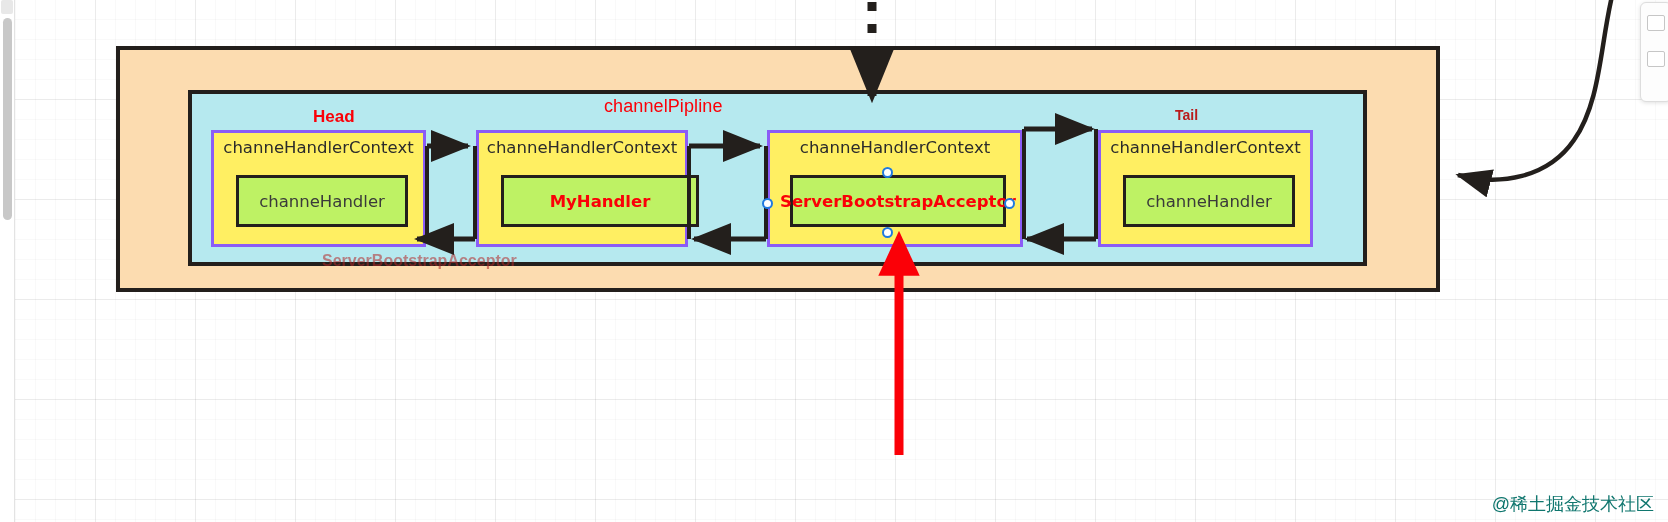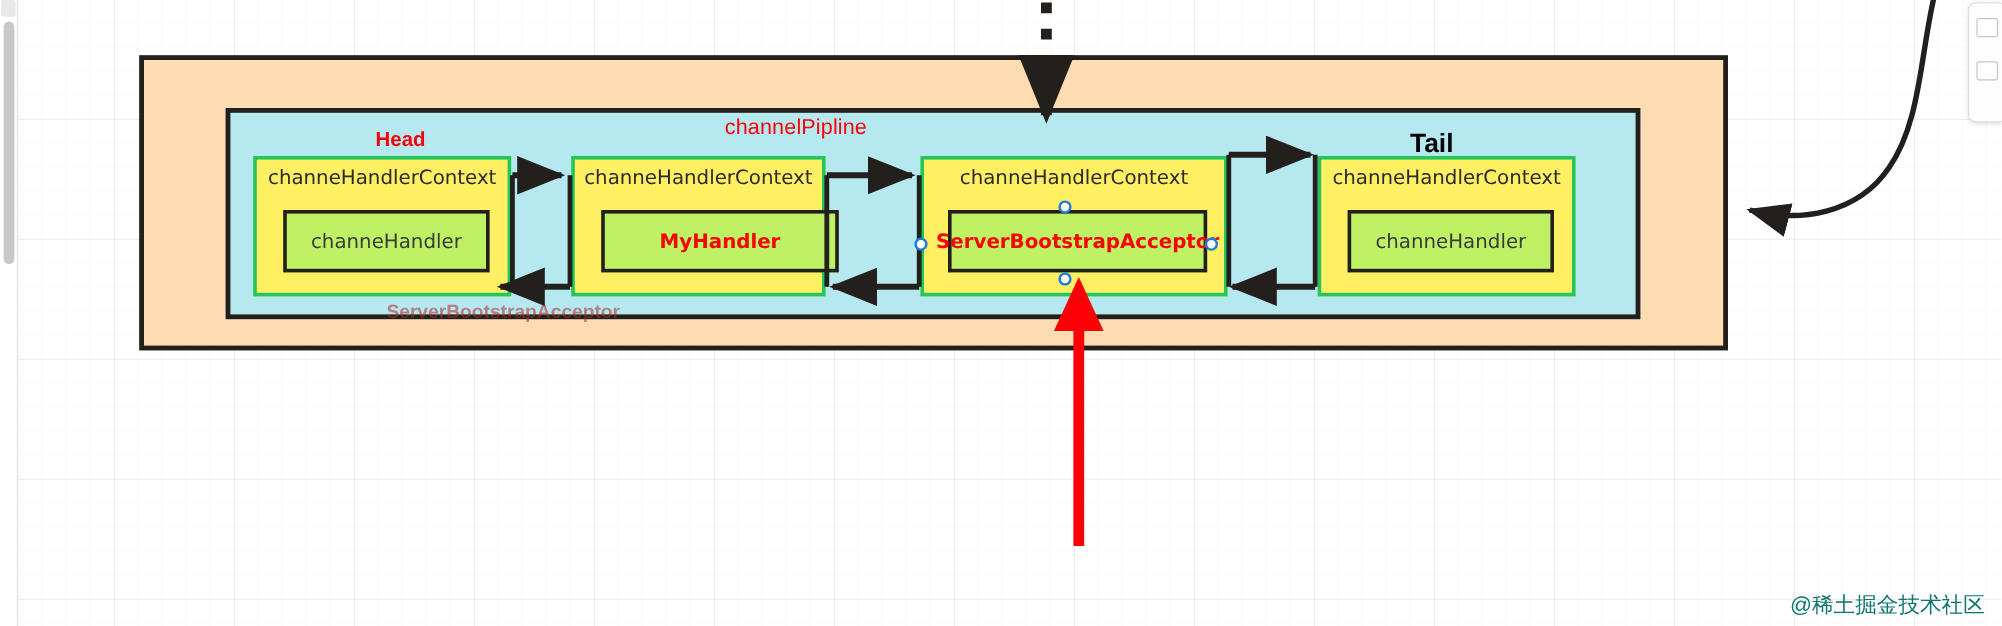--- a/index.html
+++ b/index.html
@@ -70,33 +70,33 @@
     position:absolute;top:96px;left:604px;
     color:#fb0007;font-weight:normal;font-size:18px;
     letter-spacing:.1px;white-space:nowrap;text-align:right;
   }
   .head-label{
     position:absolute;top:107px;left:272px;
     color:#fb0007;font-weight:bold;font-size:17px;white-space:nowrap;margin-left:41px;
   }
   .tail-label{
     position:absolute;top:107px;left:1175px;
-    color:#000000;font-weight:bold;font-size:22px;white-space:nowrap;
+    color:#b91c1c;font-weight:bold;font-size:14px;white-space:nowrap;
   }
 
   
   .ghost-label{
     position:absolute;top:252px;left:322px;
     color:rgba(180,40,40,0.55);font-weight:bold;font-size:16px;
     white-space:nowrap;z-index:1;
   }
 
   
   .ctx{
-    position:absolute;background:#ffef62;border:3px solid #22c55e;
+    position:absolute;background:#ffef62;border:3px solid #8b5cf6;
     box-sizing:border-box;z-index:4;
   }
   .ctx .ctx-title{
     position:absolute;left:0;right:0;top:5px;
     text-align:center;color:#2b2b2b;font-size:16.5px;
     font-family:"DejaVu Sans", sans-serif;white-space:nowrap;
   }
   .ctx .handler{
     position:absolute;background:#bef264;border:3px solid #231f1c;
     box-sizing:border-box;

